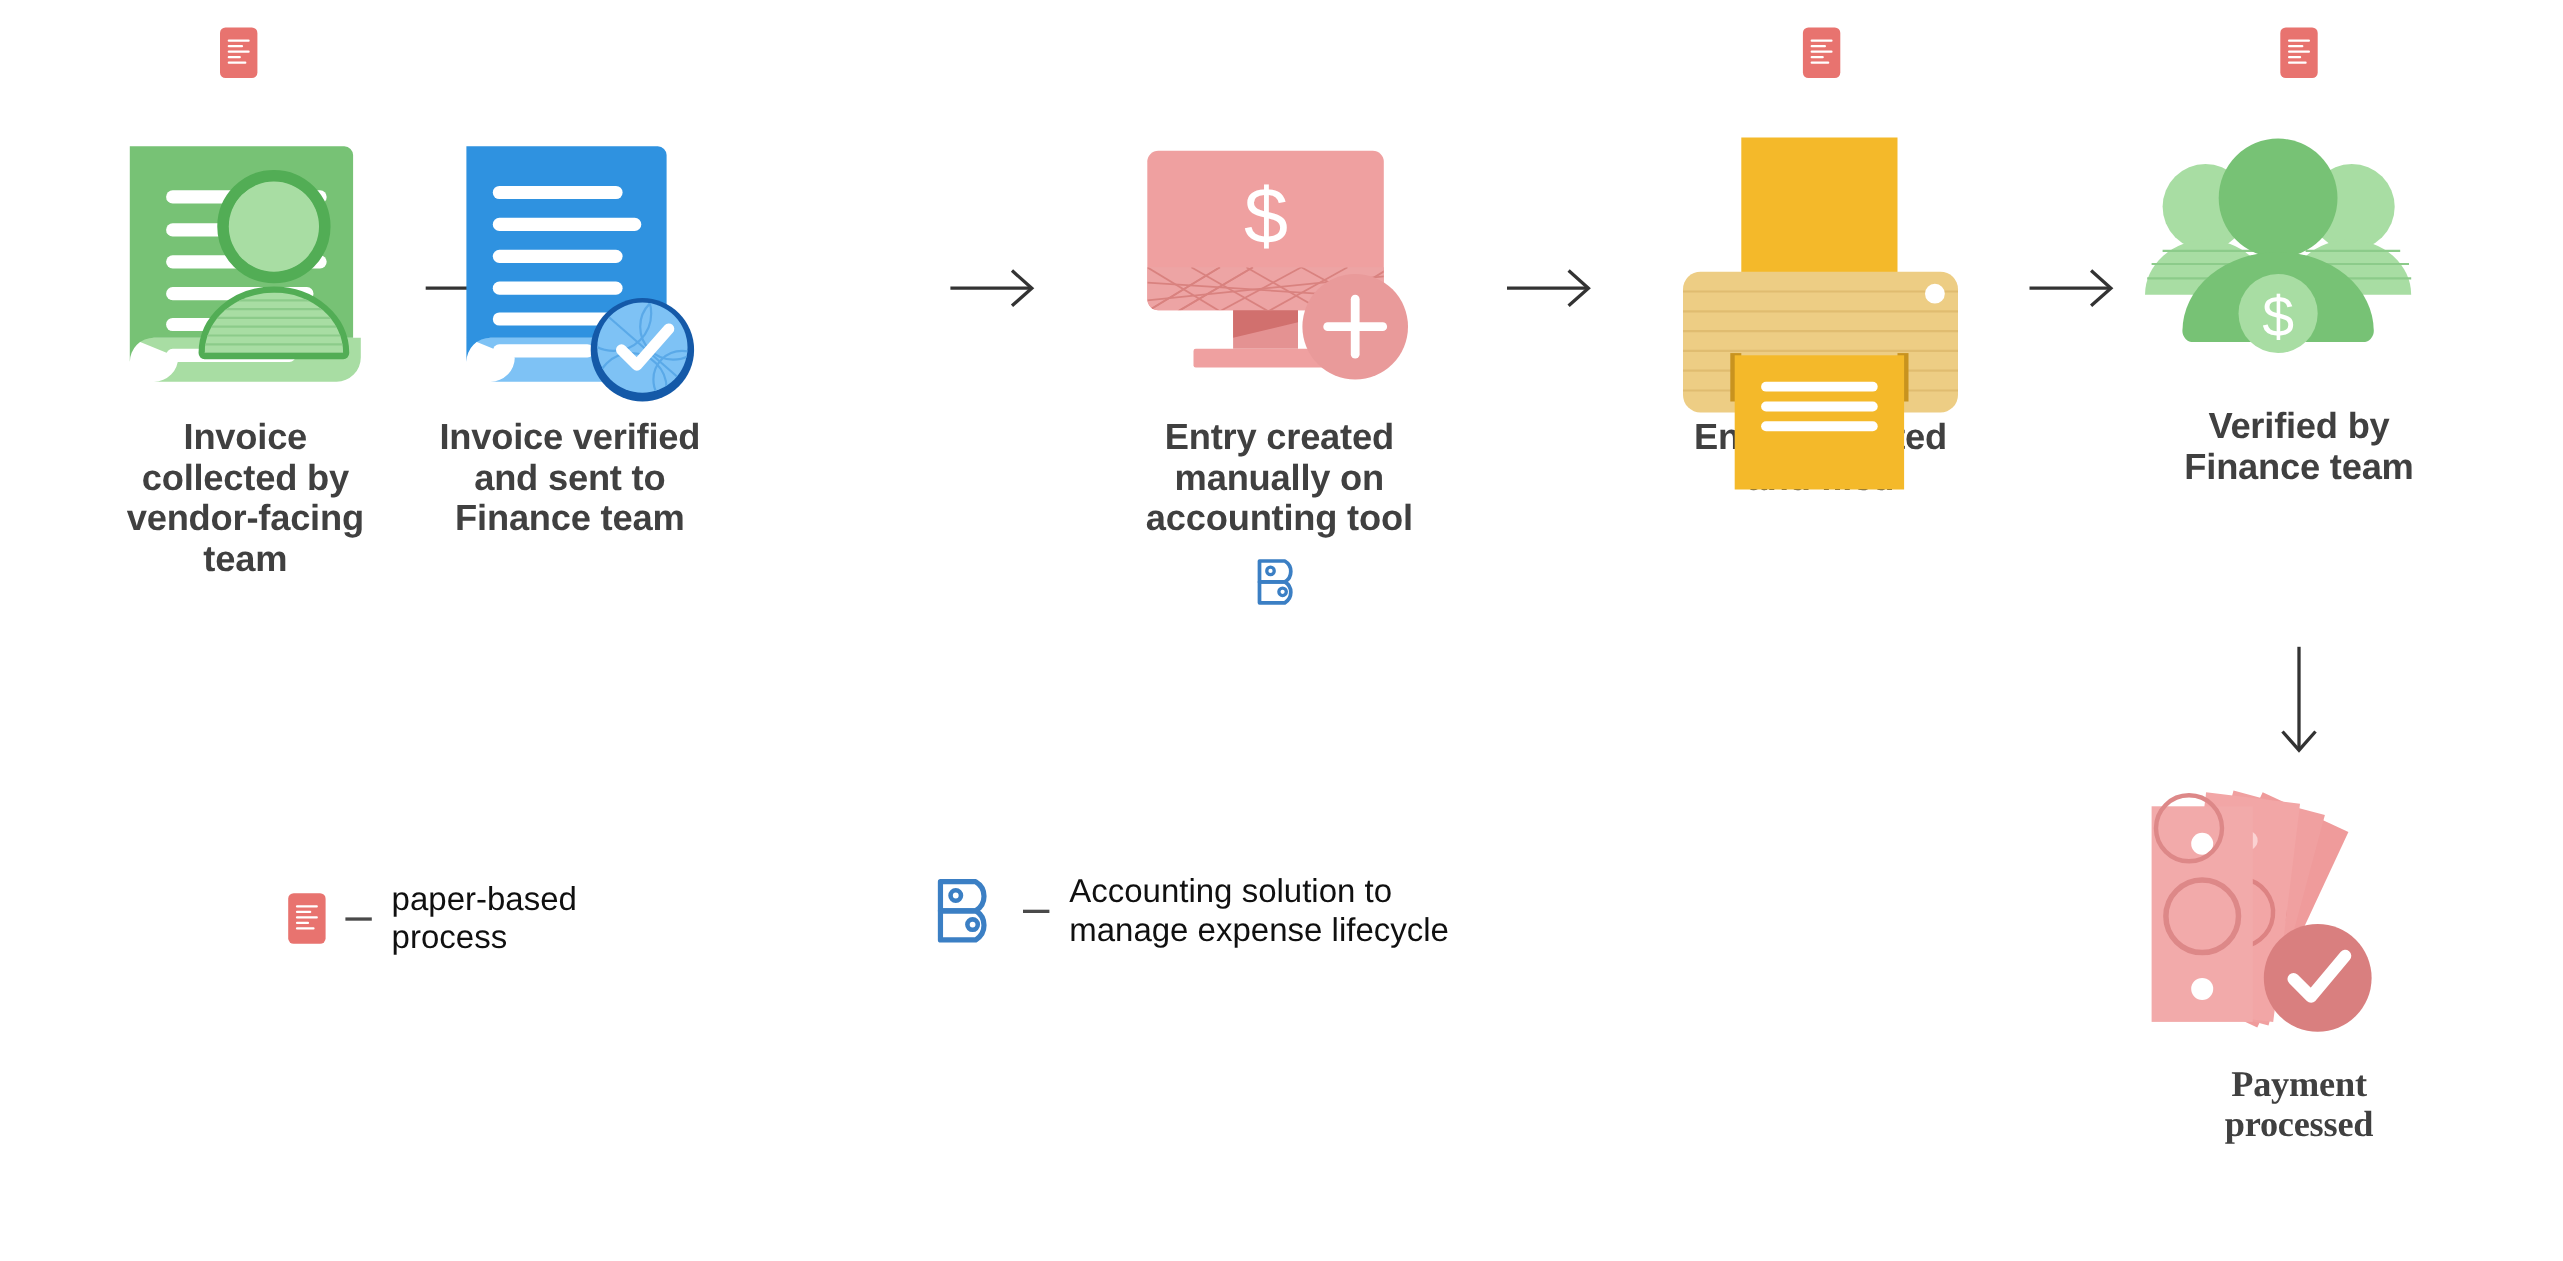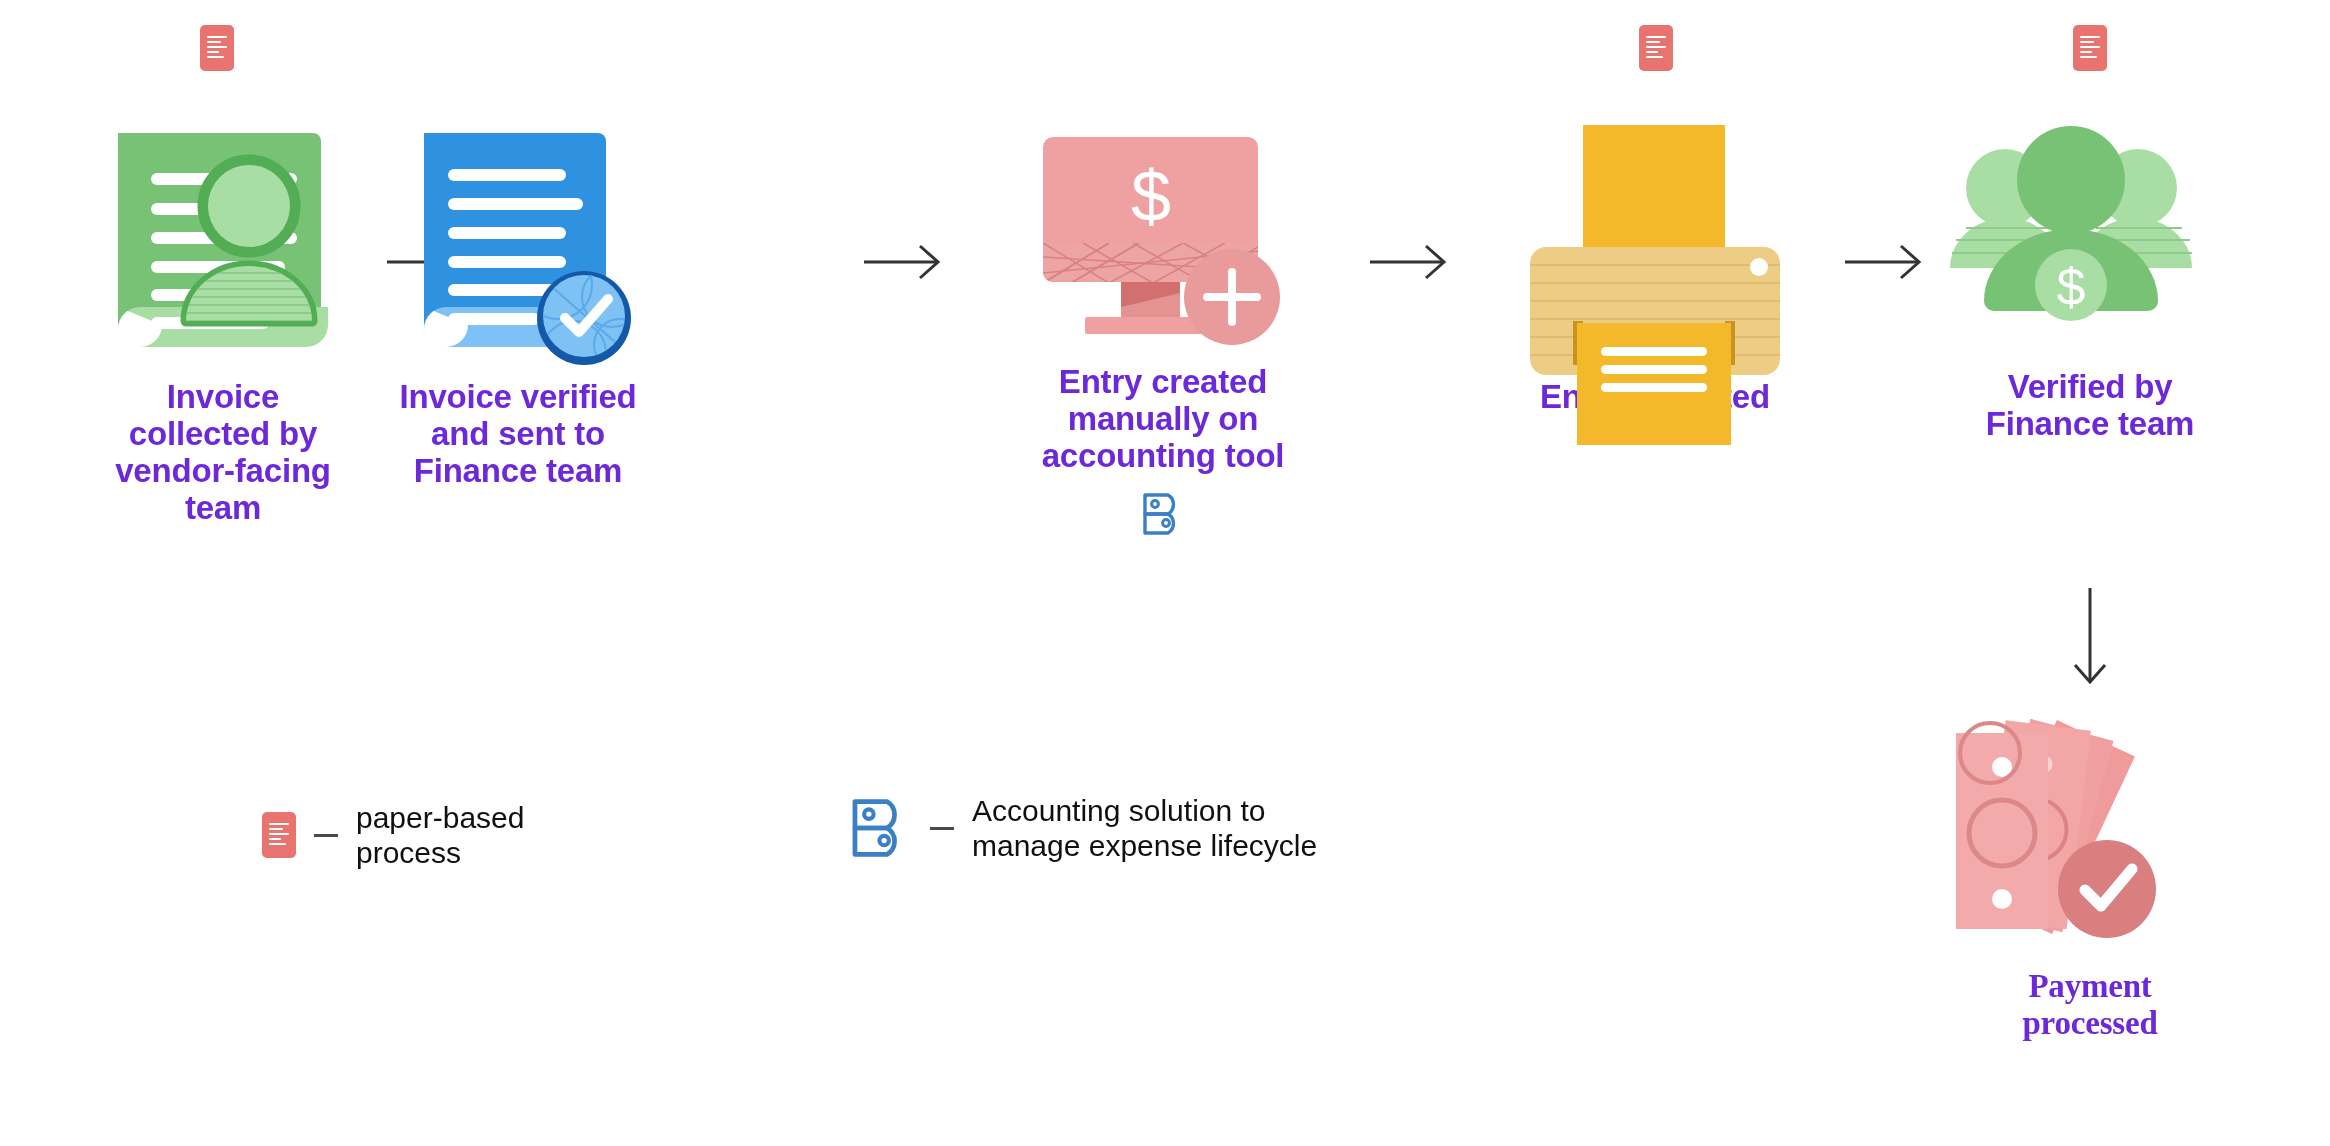--- a/index.html
+++ b/index.html
@@ -40,21 +40,21 @@
   .step-art {
     position: relative;
     width: 300px;
     height: 220px;
     margin: 0 auto;
   }
   .step-label {
     font-size: 33px;
     font-weight: bold;
     line-height: 1.12;
-    color: #6d28d9;
+    color: #404040;
     letter-spacing: -0.2px;
     white-space: pre-line;
   }
   .sublogo {
     margin: 16px auto 0;
     width: 46px; height: 46px;
   }
 
   
   .arrow-right {
@@ -234,21 +234,21 @@
         <path d="M108 157 L167 157 L167 168 L108 182 Z" fill="#d1706e"></path>
         <rect x="72" y="192" width="130" height="17" rx="2" fill="#efa0a0"></rect>
 
         <circle cx="219" cy="172" r="48" fill="#e99a9a"></circle>
         <g stroke="#ffffff" stroke-width="8" stroke-linecap="round">
           <line x1="194" y1="172" x2="244" y2="172"></line>
           <line x1="219" y1="147" x2="219" y2="197"></line>
         </g>
       </svg>
     </div>
-    <div class="step-label" style="margin-top:19px;">Entry created
+    <div class="step-label" style="margin-top:34px;">Entry created
 manually on
 accounting tool</div>
     <div class="sublogo">
       <svg width="46" height="46" viewBox="0 0 46 46">
         <path d="M5 4 L28 4 a11 11 0 0 1 0 19 L5 23 Z" fill="none" stroke="#3b7fc4" stroke-width="3.4" stroke-linejoin="round"></path>
         <path d="M5 23 L28 23 a11 11 0 0 1 0 19 L5 42 Z" fill="none" stroke="#3b7fc4" stroke-width="3.4" stroke-linejoin="round"></path>
         <circle cx="15" cy="13" r="3.4" fill="none" stroke="#3b7fc4" stroke-width="3"></circle>
         <circle cx="26" cy="32" r="3.4" fill="none" stroke="#3b7fc4" stroke-width="3"></circle>
       </svg>
     </div>

